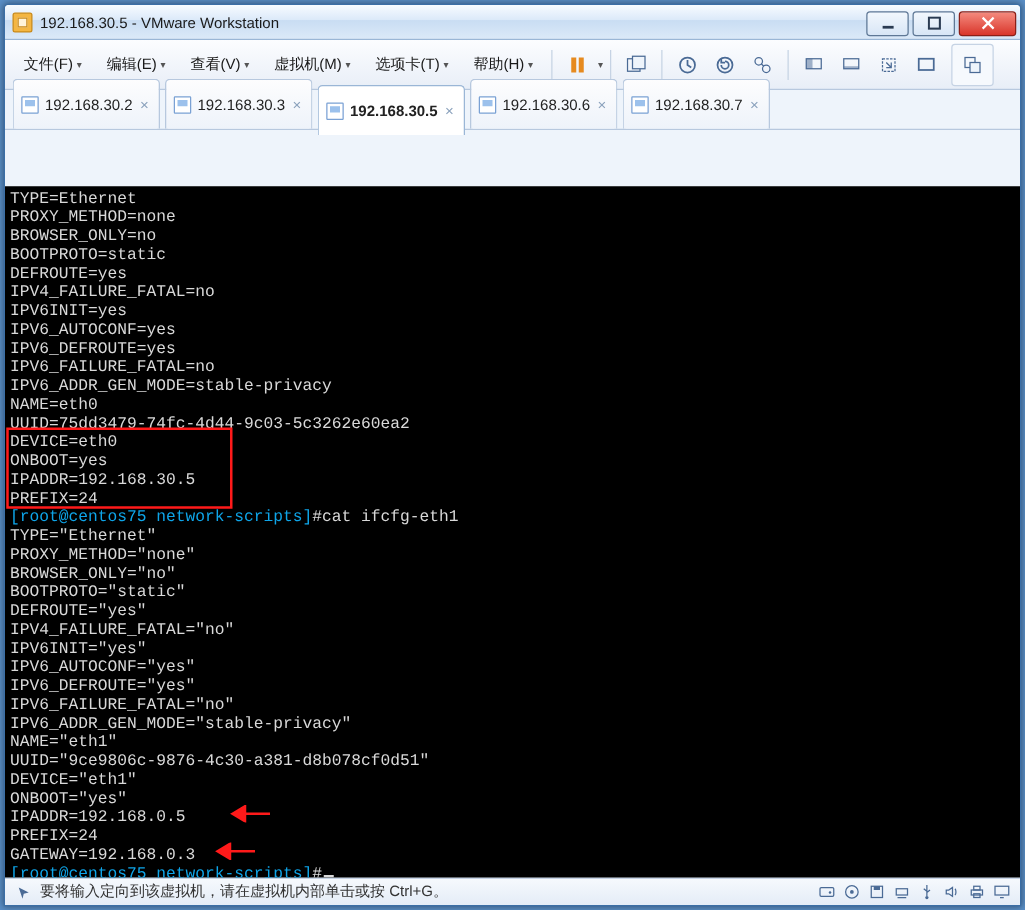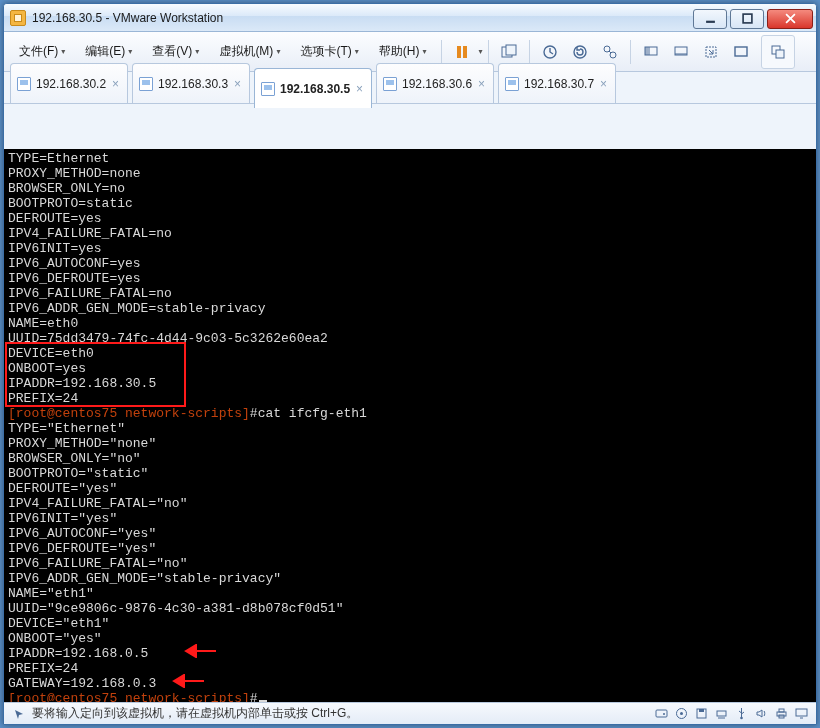--- a/index.html
+++ b/index.html
@@ -129,21 +129,21 @@
     font-family:"Courier New",monospace;
     font-size:13px;
     line-height:15px;
     padding:2px 4px;
     white-space:pre;
     overflow:hidden;
     position:relative;
     margin-top:45px;
   }
   .term-line{display:block}
-  .cyan{color:#c2410c}
+  .cyan{color:#0ea5e9}
   .cursor{display:inline-block;width:8px;height:2px;background:#d9d9d9;vertical-align:baseline;margin-left:1px}
   .highlight-box{
     position:absolute;
     border:2px solid #ff1a1a;
     pointer-events:none;
   }
   .arrow{
     position:absolute;
     width:32px;height:14px;
     pointer-events:none;

